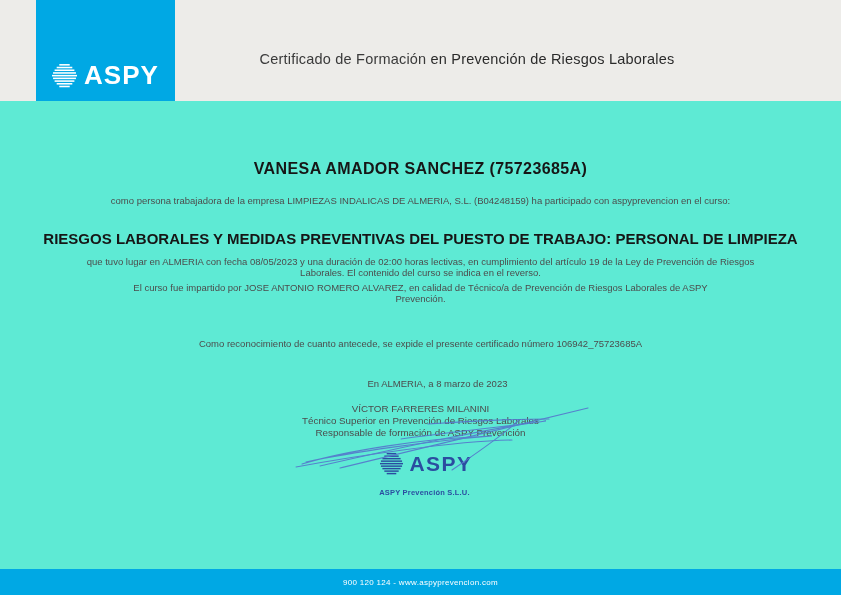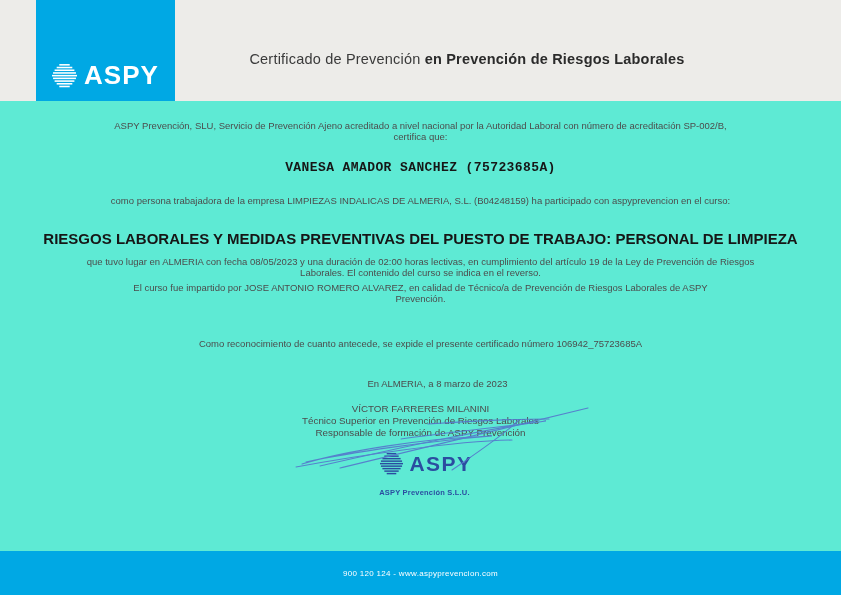--- a/index.html
+++ b/index.html
@@ -33,27 +33,27 @@
   .logo-inner { display: flex; align-items: center; gap: 7px; }
   .logo-word {
     color: #ffffff; font-weight: bold; font-size: 26px;
     letter-spacing: 1px; line-height: 1;
   }
   .header-title-wrap {
     position: absolute; left: 93px; right: 0; top: 51px;
     text-align: center;
     font-size: 14.5px; color: #3a3a3a; letter-spacing: 0.2px;
   }
-  .header-title-wrap .t-bold { font-weight: bold; color: #2b2b2b; text-align: center; }
+  .header-title-wrap .t-bold { font-weight: normal; color: #2b2b2b; text-align: center; }
 
   
   .blk { position: absolute; left: 0; width: 841px; text-align: center; }
   .blk .inner { margin: 0 auto; }
   .p-normal { font-size: 9.5px; line-height: 11.4px; color: #4c4c4c; }
-  .p-name   { font-size: 13px;  font-weight: bold; color: #161616; letter-spacing: 0.4px; font-family: Liberation Mono, monospace; }
+  .p-name   { font-size: 16px;  font-weight: bold; color: #161616; letter-spacing: 0.4px; }
   .p-course { font-size: 15px; font-weight: bold; color: #161616; }
   .p-sig    { font-size: 9.8px; line-height: 11.8px; color: #4c4c4c; }
 
   #blk-intro   { top: 120px; } #blk-intro .inner   { max-width: 645px; }
   #blk-name    { top: 160px; }
   #blk-company { top: 195px; } #blk-company .inner { max-width: 630px; }
   #blk-course  { top: 230px; }
   #blk-details { top: 256px; } #blk-details .inner { max-width: 690px; }
   #blk-trainer { top: 282px; } #blk-trainer .inner { max-width: 620px; }
   #blk-certnum { top: 338px; }
@@ -83,21 +83,21 @@
   
   .signature-svg {
     position: absolute; left: 0; top: 0;
     width: 841px; height: 595px;
     pointer-events: none;
   }
 
   
   .footer {
     position: absolute; left: 0; bottom: 0;
-    width: 841px; height: 44px;
+    width: 841px; height: 26px;
     background: #00a8e4;
     display: flex; align-items: center; justify-content: center;
   }
   .footer-text { color: #ffffff; font-size: 8px; letter-spacing: 0.3px; }
 </style>
 </head>
 <body>
 
 <div id="page">
 
@@ -114,27 +114,24 @@
             <rect x="1" y="14.0" width="22" height="1.5"></rect>
             <rect x="2.5" y="16.6" width="19" height="1.5"></rect>
             <rect x="4.5" y="19.2" width="15" height="1.5"></rect>
             <rect x="7" y="21.8" width="10" height="1.5"></rect>
           </g>
         </svg>
         <span class="logo-word">ASPY</span>
       </div>
     </div>
     <div class="header-title-wrap">
-      <span class="t-reg">Certificado de Prevención </span><span class="t-bold">en Prevención de Riesgos Laborales</span>
-    </div>
-  </div>
-
-  <div class="blk" id="blk-intro">
-    <div class="inner p-normal">ASPY Prevención, SLU, Servicio de Prevención Ajeno acreditado a nivel nacional por la Autoridad Laboral con número de acreditación SP-002/B, certifica que:</div>
-  </div>
+      <span class="t-reg">Certificado de Formación </span><span class="t-bold">en Prevención de Riesgos Laborales</span>
+    </div>
+  </div>
+
 
   <div class="blk" id="blk-name">
     <div class="inner p-name">VANESA AMADOR SANCHEZ (75723685A)</div>
   </div>
 
   <div class="blk" id="blk-company">
     <div class="inner p-normal">como persona trabajadora de la empresa LIMPIEZAS INDALICAS DE ALMERIA, S.L. (B04248159) ha participado con aspyprevencion en el curso:</div>
   </div>
 
   <div class="blk" id="blk-course">

